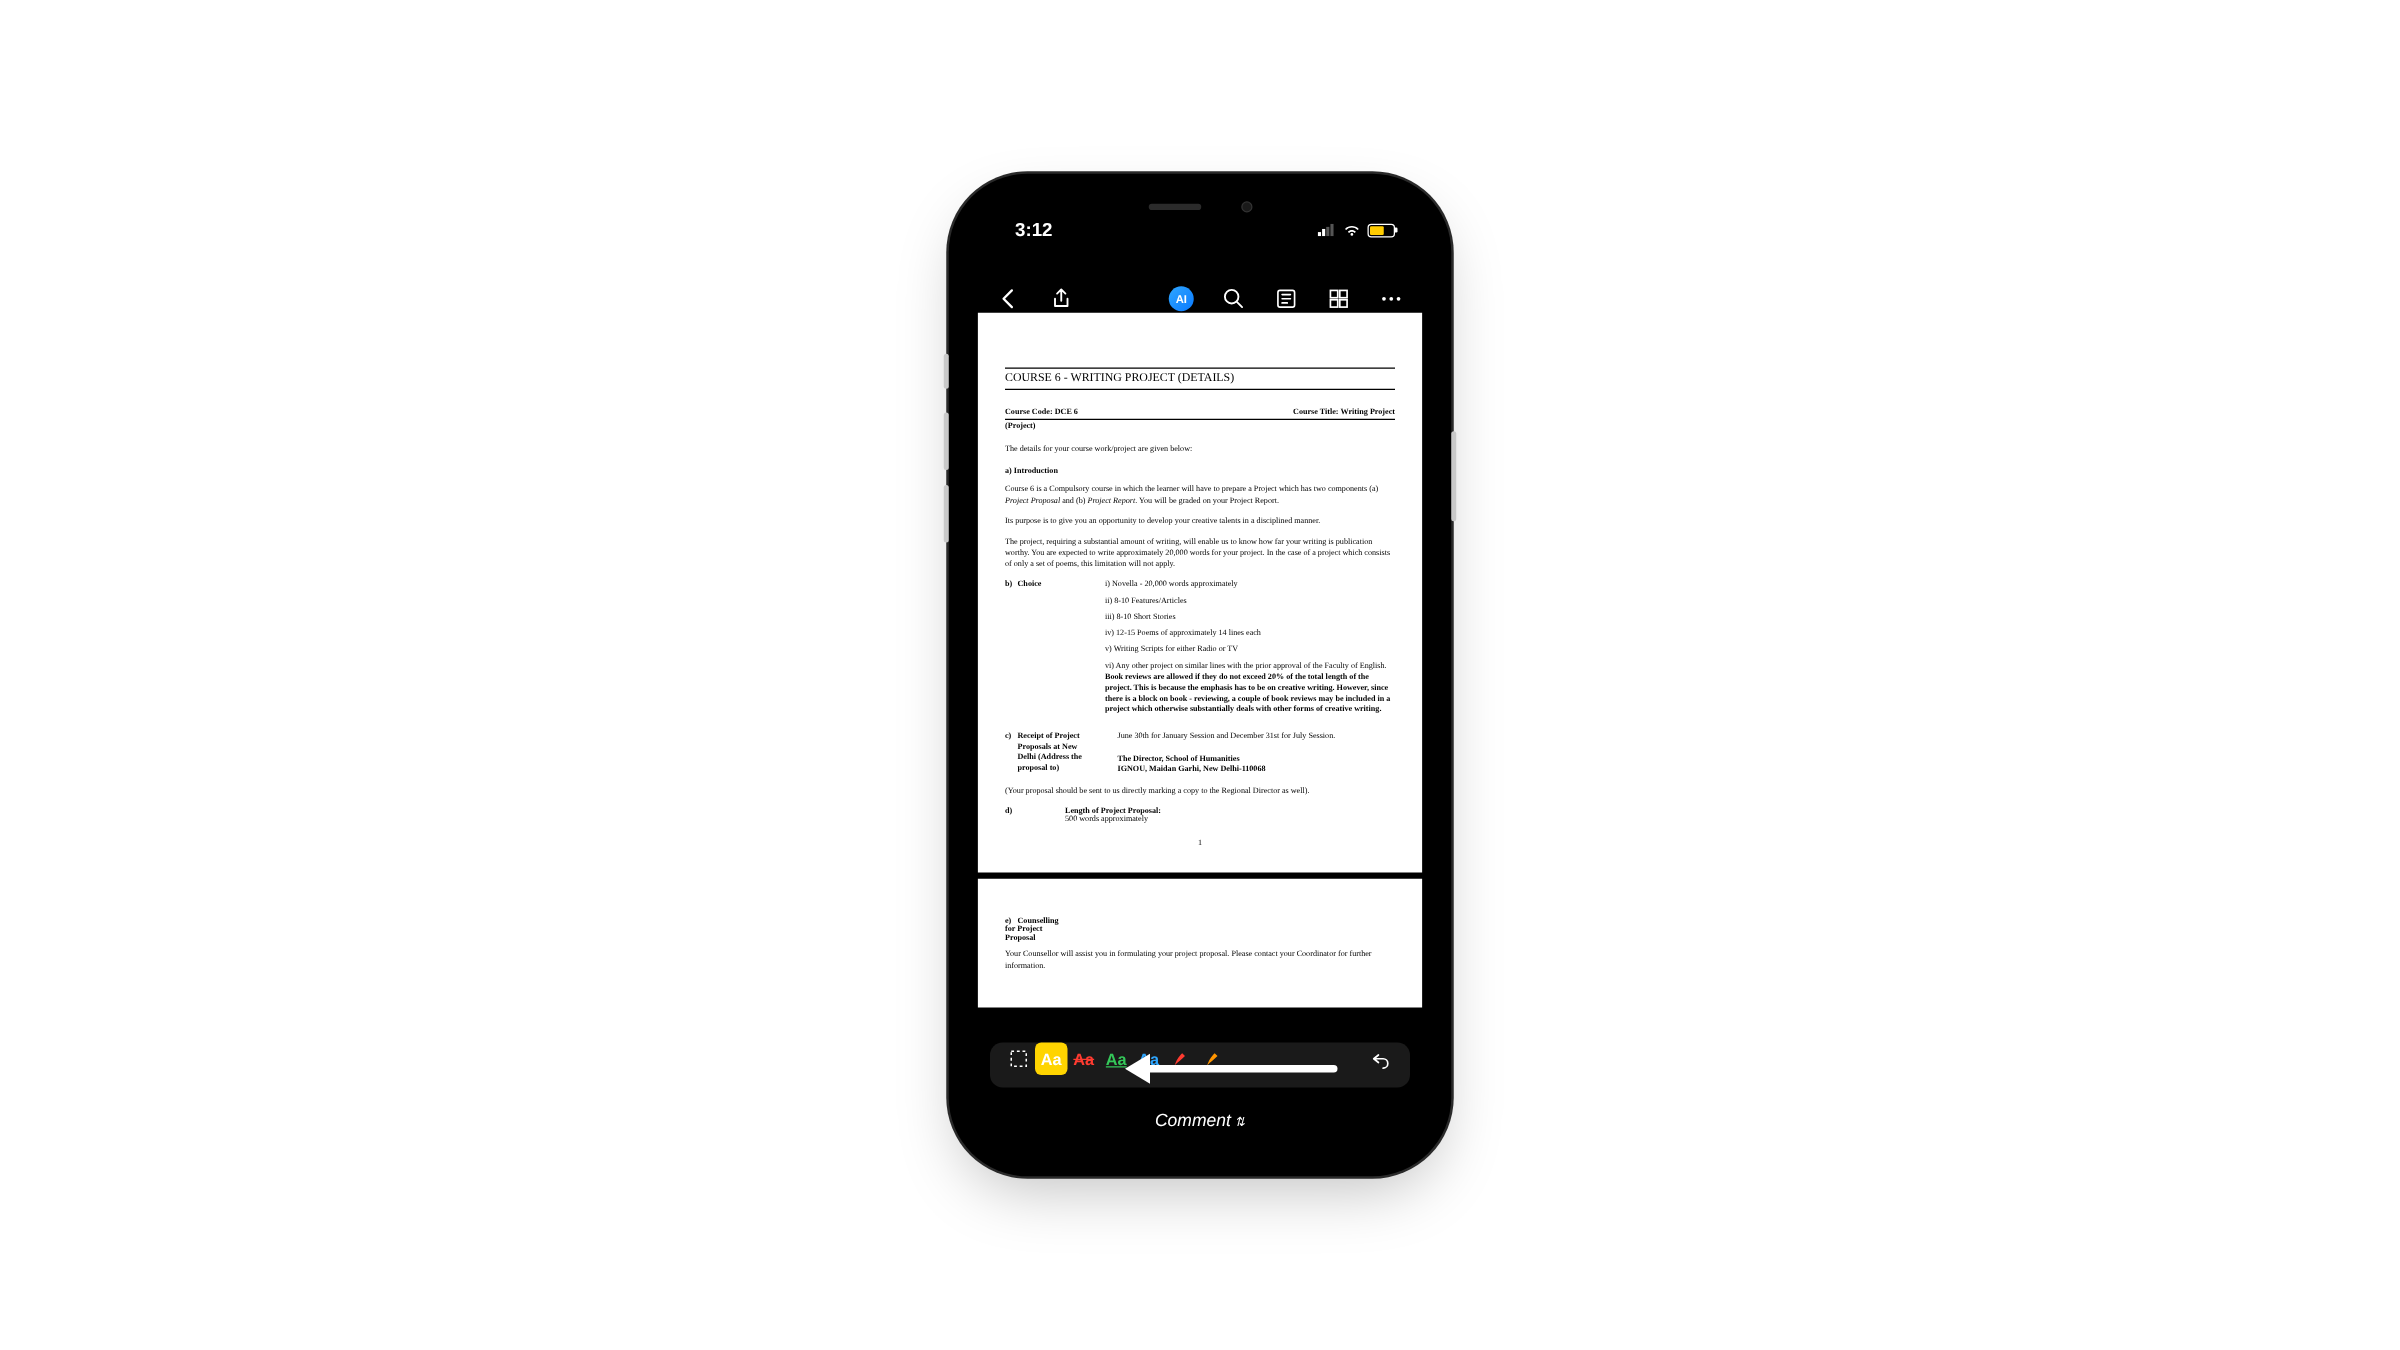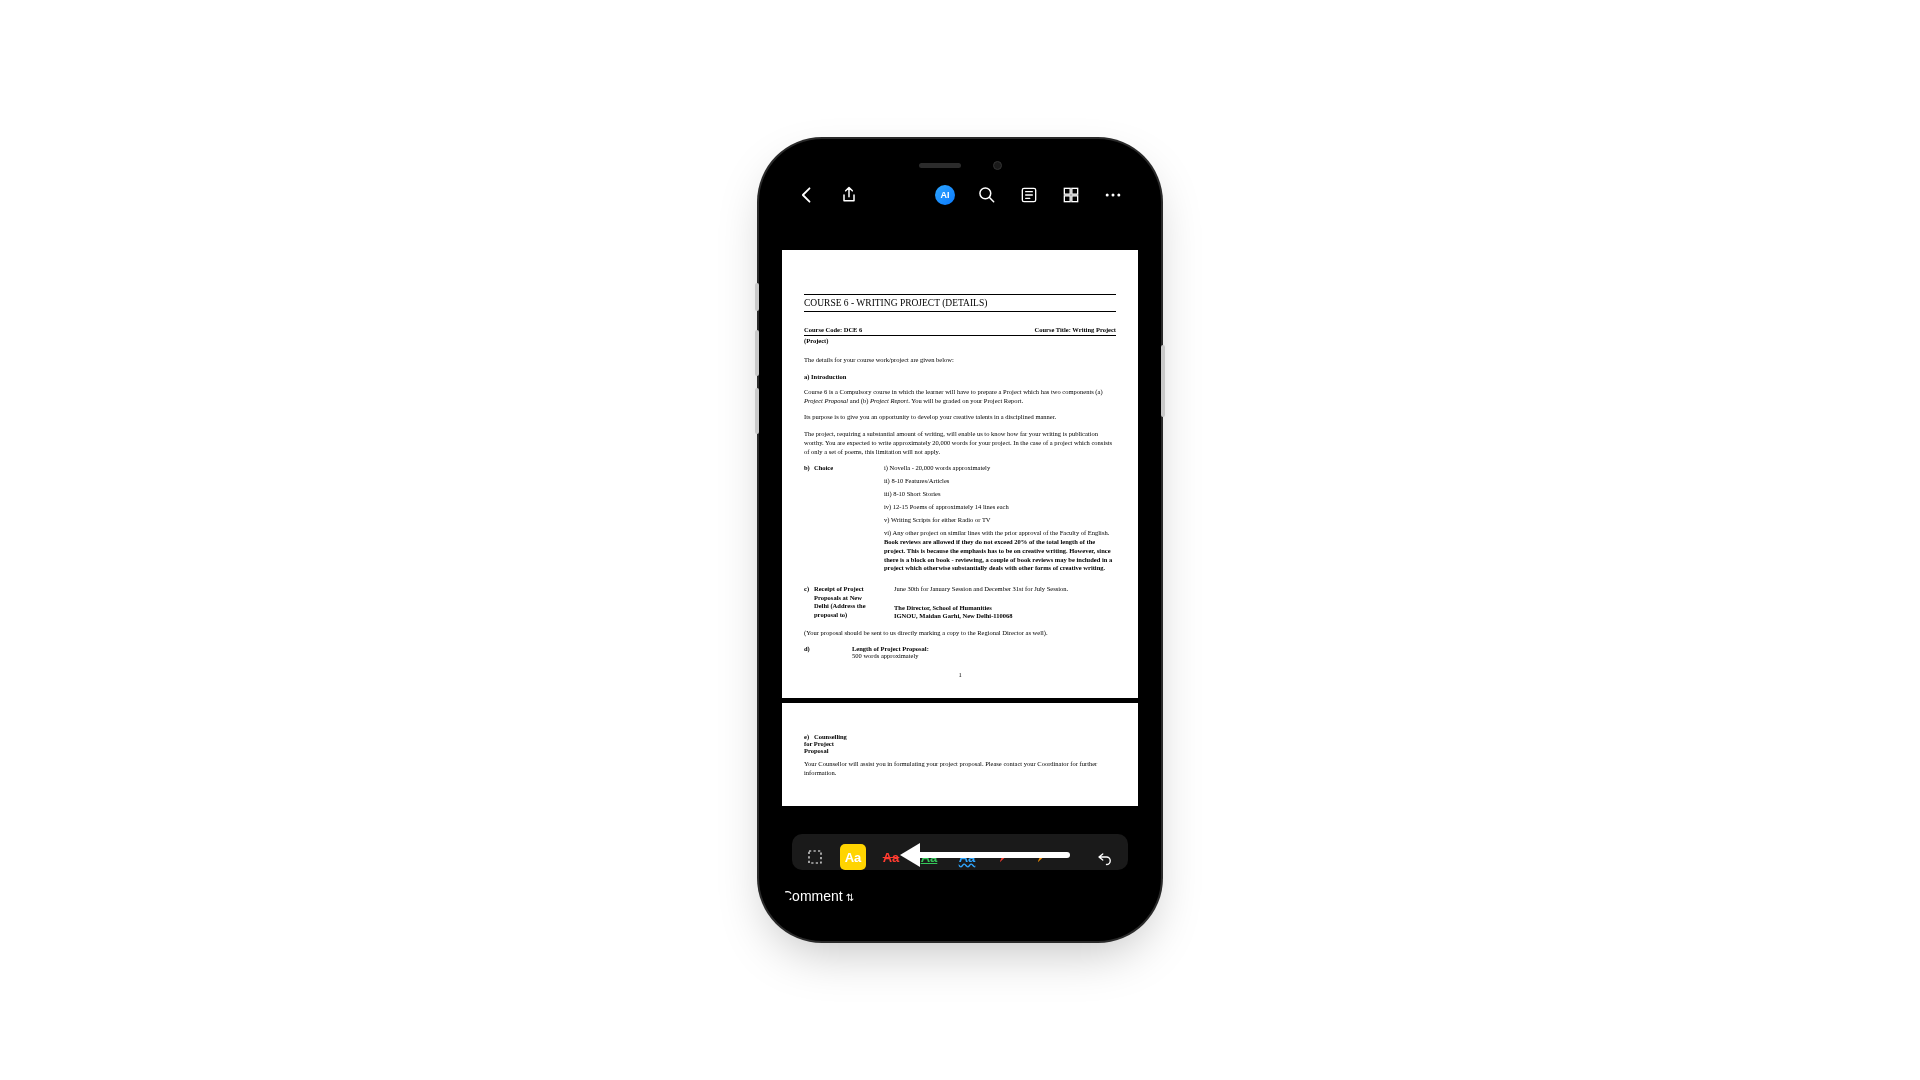--- a/index.html
+++ b/index.html
@@ -171,23 +171,23 @@
   .page-num { text-align: center; font-size: 6.5px; margin-top: 12px; }
   .bottom-toolbar {
     position: absolute;
     bottom: 48px;
     left: 10px;
     right: 10px;
     height: 36px;
     background: #1a1a1a;
     border-radius: 10px;
     display: flex;
-    align-items: flex-end;
+    align-items: flex-start;
     padding: 0 10px;
-    gap: 12px;
+    gap: 0;
   }
   .tool {
     width: 26px; height: 26px;
     display: flex; align-items: center; justify-content: center;
     border-radius: 5px;
     font-size: 13px;
     cursor: pointer;
     position: relative;
   }
   .tool.highlight { background: #ffd400; color: #fff; font-weight: 600; }
@@ -222,39 +222,62 @@
     height: 0;
     border-right: 20px solid #fff;
     border-top: 12px solid transparent;
     border-bottom: 12px solid transparent;
   }
   .comment-bar {
     position: absolute;
     bottom: 14px;
     left: 0;
     right: 0;
+    text-align: center;
     color: #fff;
     font-size: 14px;
+    font-style: italic;
   }
   .comment-chev { font-size: 10px; margin-left: 3px; }
 </style>
 </head>
 <body>
 
 <div class="phone-frame">
   <div class="side-btn l1"></div>
   <div class="side-btn l2"></div>
   <div class="side-btn l3"></div>
   <div class="side-btn r1"></div>
   <div class="notch">
     <div class="speaker"></div>
     <div class="camera"></div>
   </div>
   <div class="screen">
 
+    <div class="status-bar">
+      <div class="status-left">3:12</div>
+      <div class="status-right">
+        <span class="signal-icon">
+          <svg viewBox="0 0 16 12" width="16" height="10">
+              <rect x="0" y="8" width="3" height="4" fill="#fff"></rect>
+              <rect x="4" y="5" width="3" height="7" fill="#fff"></rect>
+              <rect x="8" y="3" width="3" height="9" fill="#555"></rect>
+              <rect x="12" y="0" width="3" height="12" fill="#555"></rect>
+            </svg>
+        </span>
+        <span class="wifi-icon">
+          <svg viewBox="0 0 16 12" width="15" height="11">
+              <path d="M8 10.5a1.2 1.2 0 100-2.4 1.2 1.2 0 000 2.4zM4.5 7c1-1 2.2-1.5 3.5-1.5S10.5 6 11.5 7l-1 1C9.8 7.3 9 7 8 7s-1.8.3-2.5 1zM2 4.5C3.7 2.8 5.7 2 8 2s4.3.8 6 2.5l-1 1C11.5 4 9.9 3.3 8 3.3S4.5 4 3 5.5z" fill="#fff"></path>
+            </svg>
+        </span>
+        <span class="battery">
+            <span class="battery-fill"></span>
+          </span>
+      </div>
+    </div>
 
     <div class="app-toolbar">
       <div class="tb-icon">
         <svg viewBox="0 0 24 24" width="20" height="20">
             <path d="M15 4l-8 8 8 8" stroke="#fff" stroke-width="2.2" fill="none" stroke-linecap="round" stroke-linejoin="round"></path>
           </svg>
       </div>
       <div class="tb-icon">
         <svg viewBox="0 0 24 24" width="20" height="20">
             <path d="M12 3v11M8 7l4-4 4 4M6 12v7h12v-7" stroke="#fff" stroke-width="1.8" fill="none" stroke-linecap="round" stroke-linejoin="round"></path>

